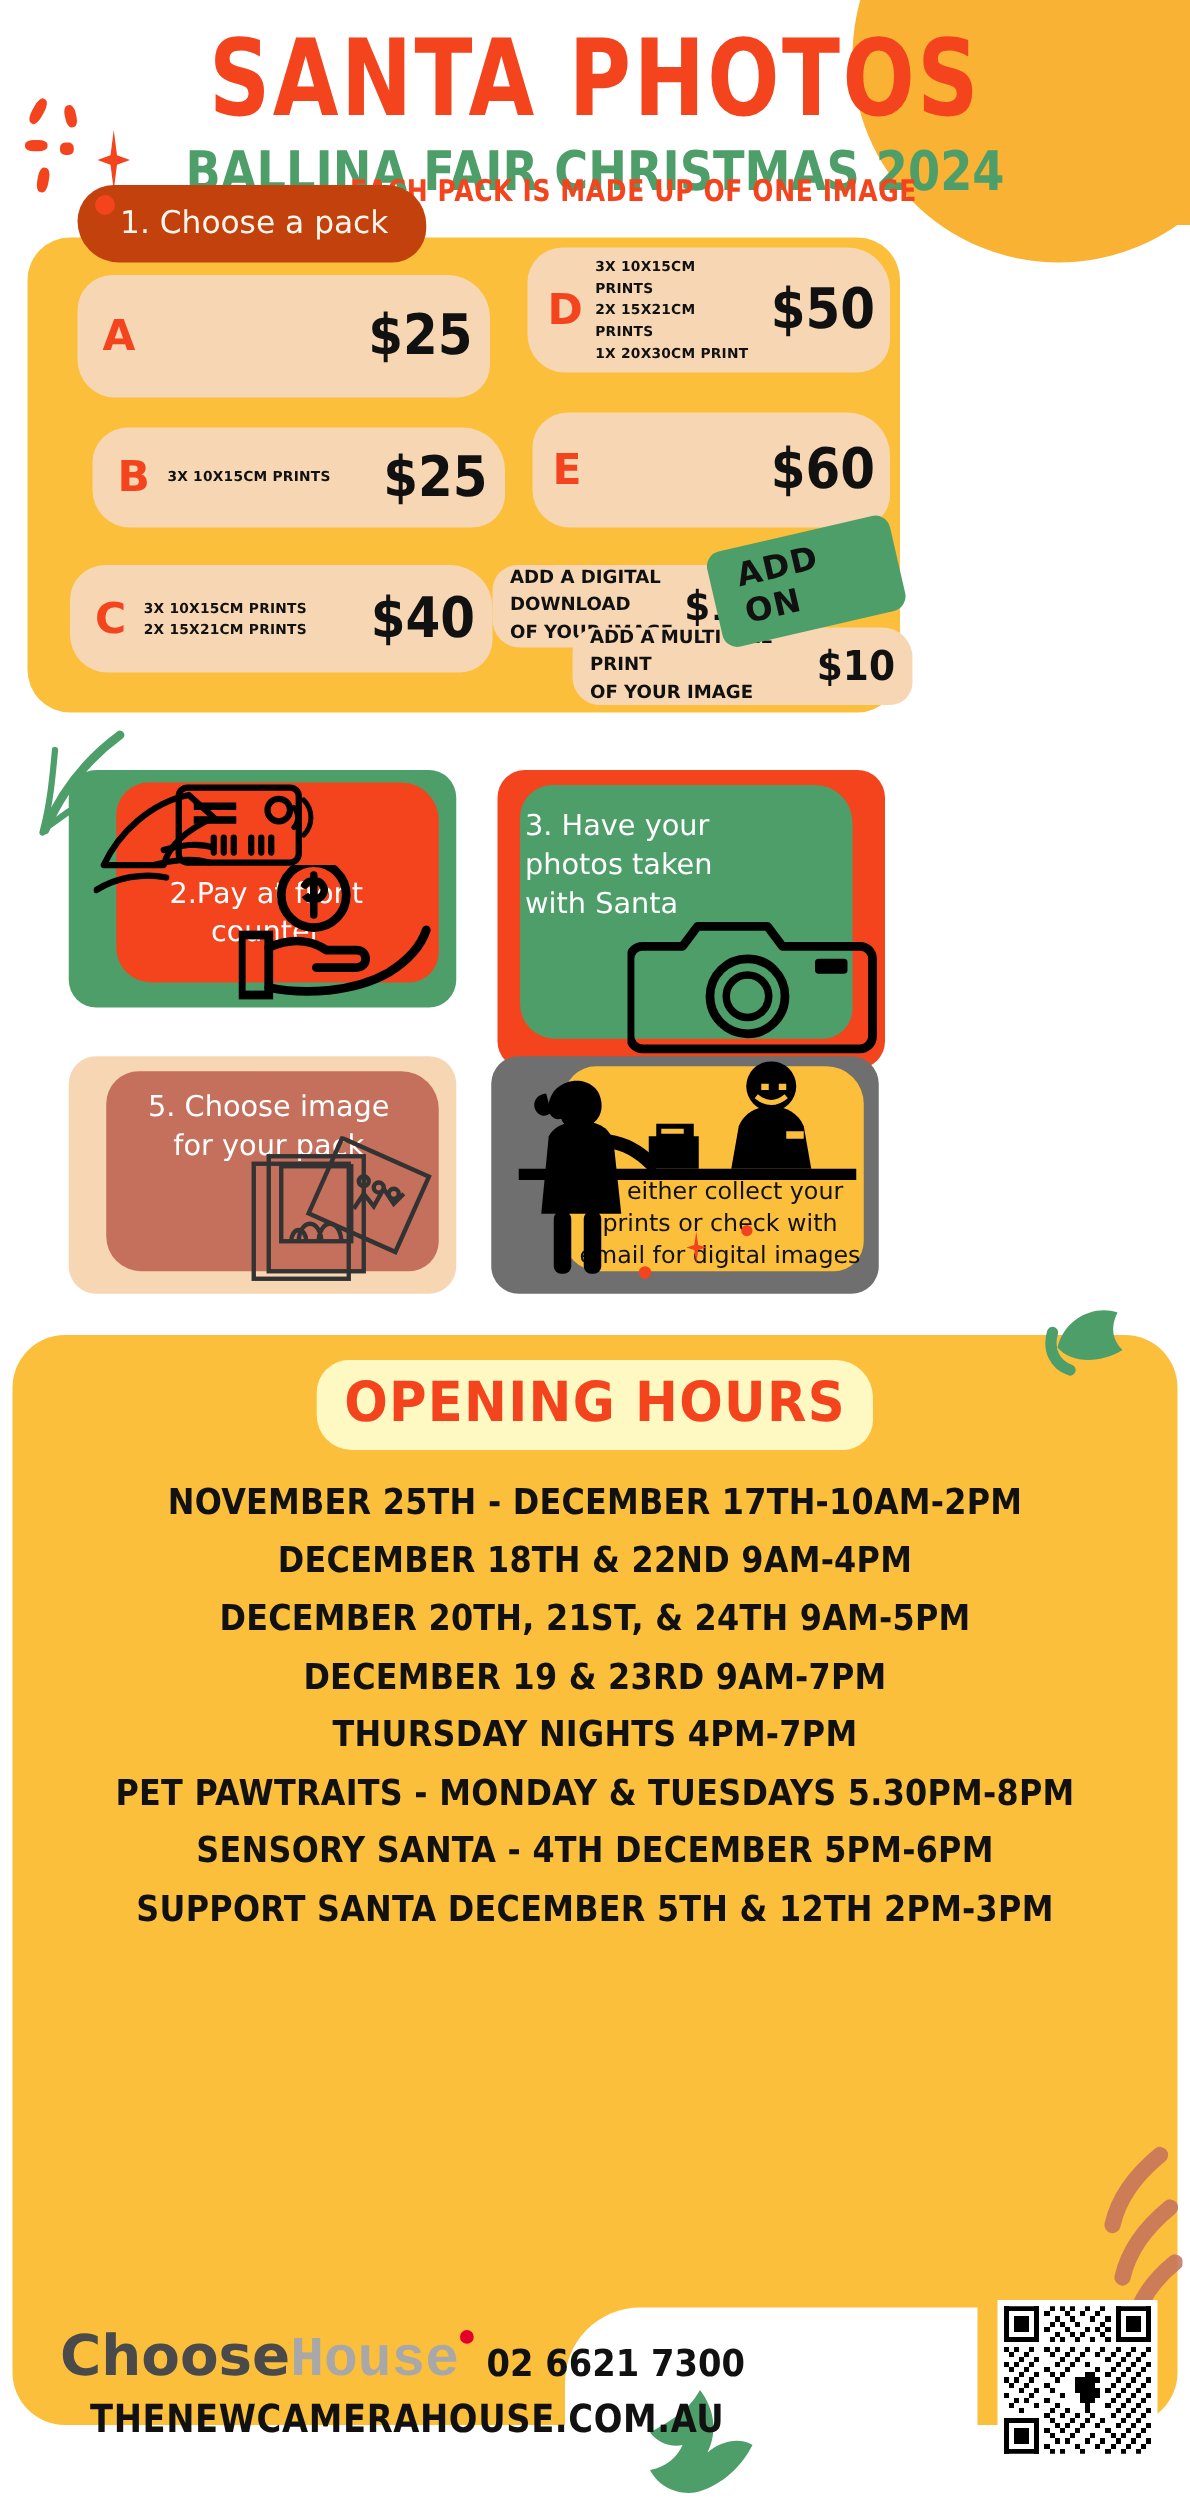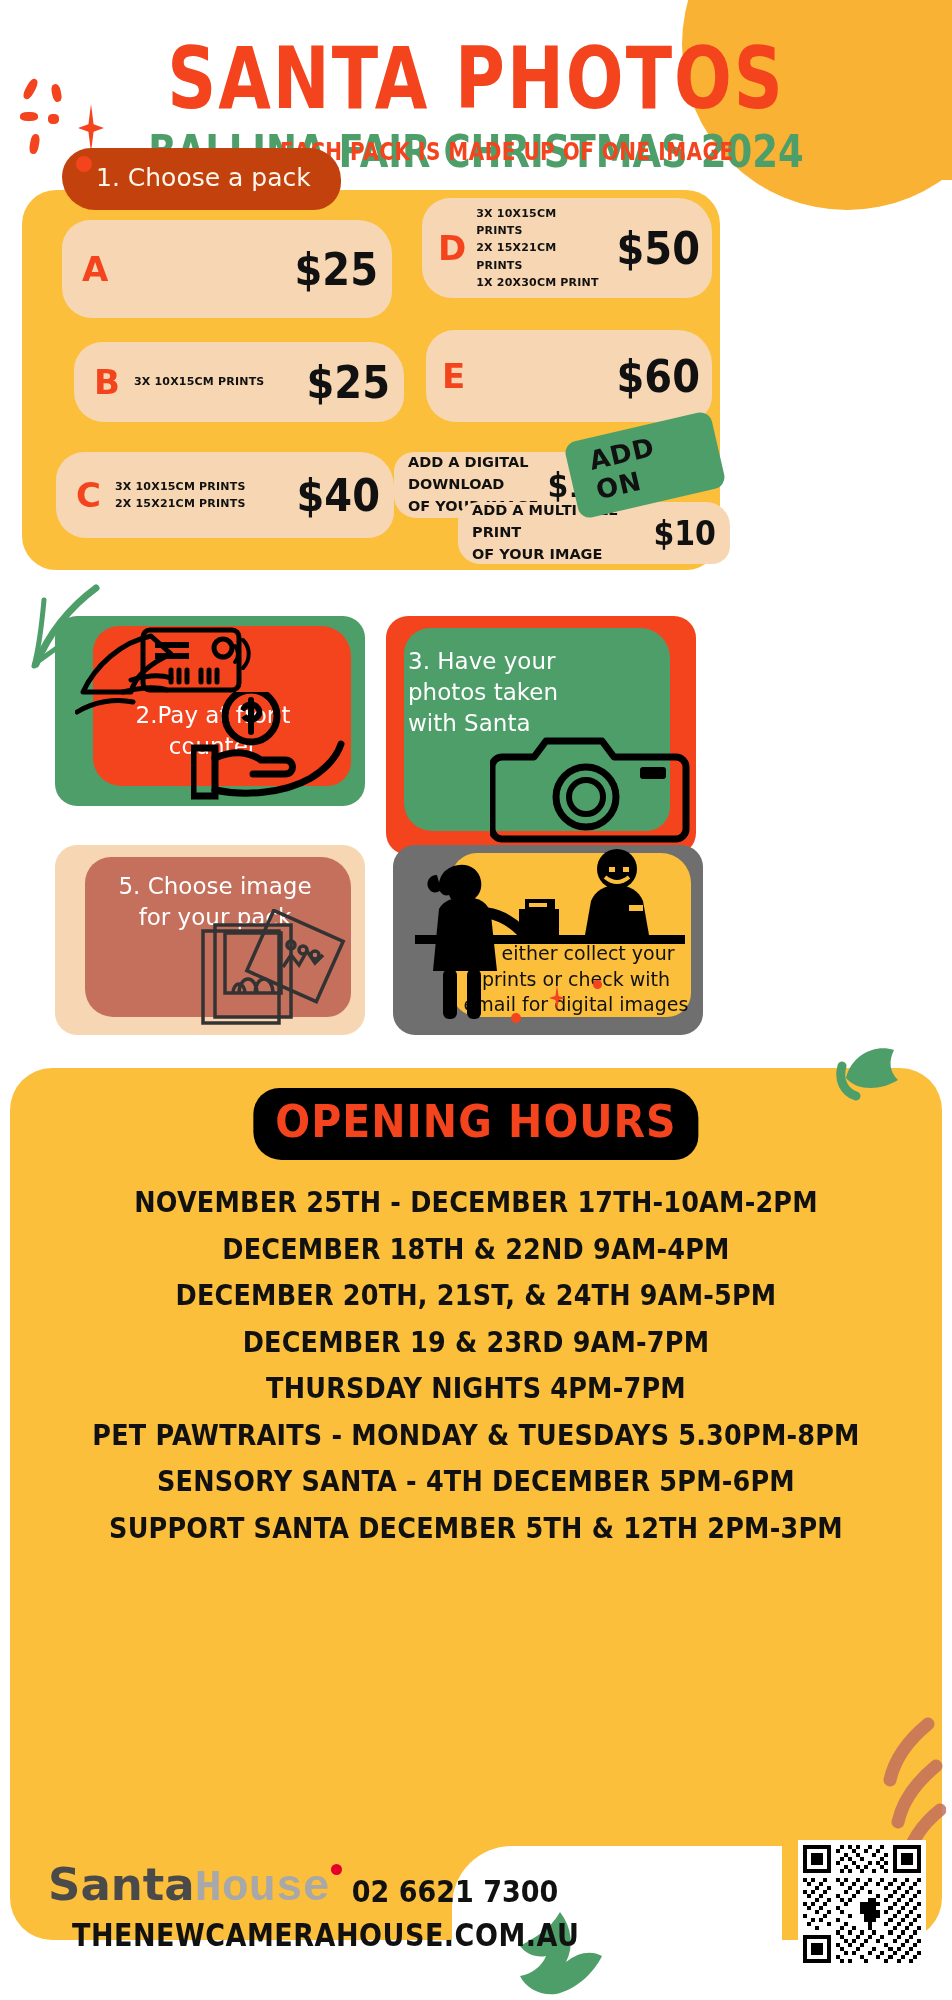--- a/index.html
+++ b/index.html
@@ -18,21 +18,21 @@
     width: 330px; height: 330px; border-radius: 50%;
     background: #f9b233; z-index: 0;
   }
   .blob-top-right2 {
     position: absolute; right: -10px; top: 60px;
     width: 180px; height: 120px; border-radius: 0 0 0 100px;
     background: #f9b233; z-index: 0;
   }
 
   
-  .title-wrap { position: relative; z-index: 3; padding-top: 23px; text-align: center; }
+  .title-wrap { position: relative; z-index: 3; padding-top: 8px; text-align: center; }
   .title {
     font-family: "DejaVu Sans", sans-serif;
     font-weight: bold;
     font-size: 68px;
     letter-spacing: 2px;
     color: #f4441e;
     line-height: 1.0;
     transform: scaleY(1.25);
     transform-origin: top center;
     margin-top: 14px;
@@ -137,35 +137,35 @@
     position: absolute; border-radius: 26px 30px 24px 28px;
   }
   .step-text {
     position: absolute; z-index: 4;
     font-family: "DejaVu Sans", sans-serif; font-size: 23px; line-height: 1.35;
   }
   .step-text span { display: block; }
 
   #step2 { left: 55px; top: 616px; width: 310px; height: 190px; background: #4e9e6a; }
   #step2 .step-inner { left: 38px; top: 10px; right: 14px; bottom: 20px; background: #f4441e; }
-  #step3 { left: 386px; top: 616px; width: 310px; height: 239px; background: #f4441e; }
+  #step3 { left: 398px; top: 616px; width: 310px; height: 239px; background: #f4441e; }
   #step3 .step-inner { left: 18px; top: 12px; right: 26px; bottom: 24px; background: #4e9e6a; }
   #step4 { left: 55px; top: 845px; width: 310px; height: 190px; background: #f7d7b3; }
   #step4 .step-inner { left: 30px; top: 12px; right: 14px; bottom: 18px; background: #c4705c; }
   #step5 { left: 393px; top: 845px; width: 310px; height: 190px; background: #6f6f6f; }
   #step5 .step-inner { left: 58px; top: 8px; right: 12px; bottom: 18px; background: #fbbf3b; }
 
   
   .hours-panel {
     position: absolute; left: 10px; top: 1068px; width: 932px; height: 872px;
     background: #fbbf3b; border-radius: 42px; z-index: 2;
   }
   .hours-badge {
     position: absolute; left: 50%; transform: translateX(-50%); top: 1088px;
-    background: #000000; border-radius: 26px 30px 24px 28px;
+    background: #fef9c3; border-radius: 26px 30px 24px 28px;
     padding: 10px 22px 14px; z-index: 4;
   }
   .hours-badge-text {
     font-family: "DejaVu Sans", sans-serif; font-weight: bold;
     font-size: 41px; color: #f4441e; letter-spacing: 1px;
     text-transform: uppercase; font-variant: small-caps; transform: scaleY(1.08);
     display: block;
   }
   .hours-list {
     position: absolute; left: 0; right: 0; top: 1190px; z-index: 4; text-align: center;
@@ -432,21 +432,21 @@
       <path d="M92 10 C 70 28, 58 48, 54 66"></path>
       <path d="M100 52 C 78 70, 66 90, 62 108"></path>
       <path d="M104 96 C 84 112, 74 130, 70 148"></path>
     </g>
   </svg>
 
   <div class="footer-white"></div>
 
   <div class="logo-row">
     <div class="logo-text">
-      <span class="logo-camera">Santa</span><span class="logo-house">House</span>
+      <span class="logo-camera">Choose</span><span class="logo-house">House</span>
       <span class="logo-dot"></span>
     </div>
     <div class="phone">02 6621 7300</div>
   </div>
 
   <div class="website">THENEWCAMERAHOUSE.COM.AU</div>
 
   <svg class="leaf" style="left:516px;top:1906px;" width="90" height="96" viewBox="0 0 90 96">
     <path d="M44 6 C 56 22, 58 40, 50 56 C 62 46, 76 44, 86 50 C 76 70, 58 84, 40 88 C 24 90, 10 82, 4 70 C 16 68, 26 60, 30 50 C 20 52, 10 48, 4 40 C 18 32, 34 24, 44 6 Z" fill="#4e9e6a"></path>
   </svg>

